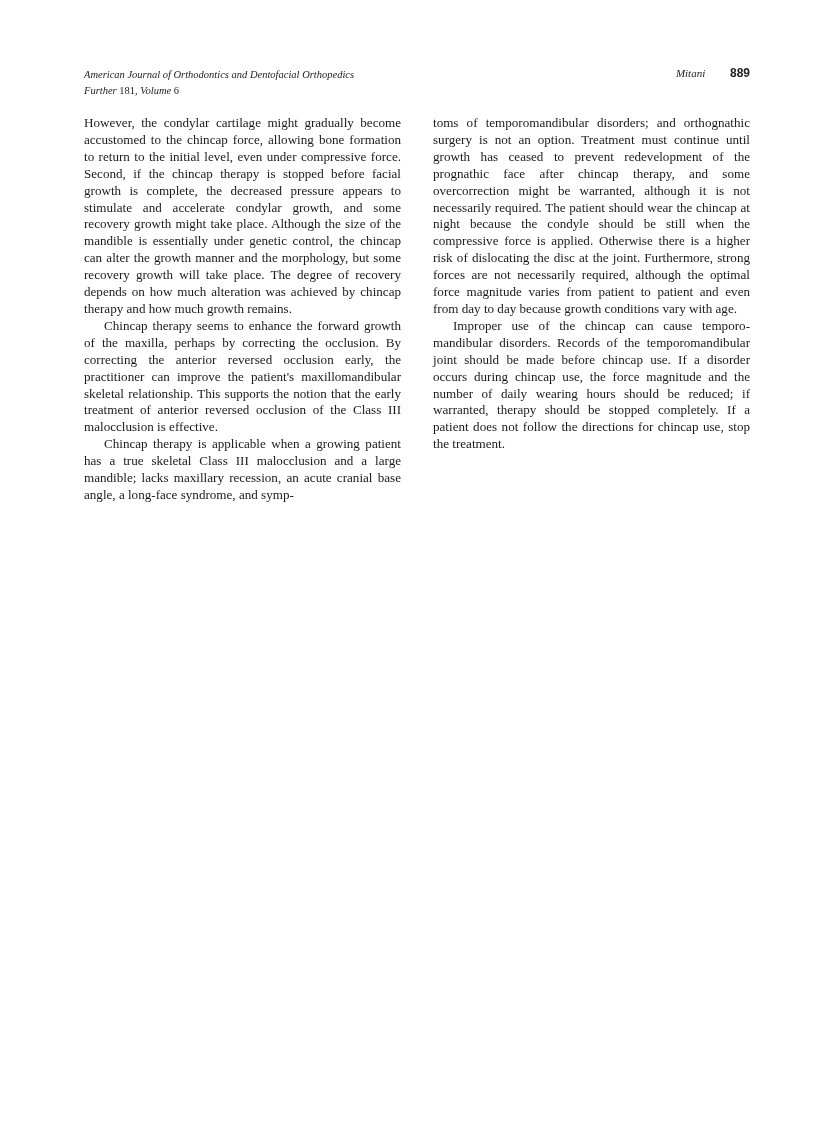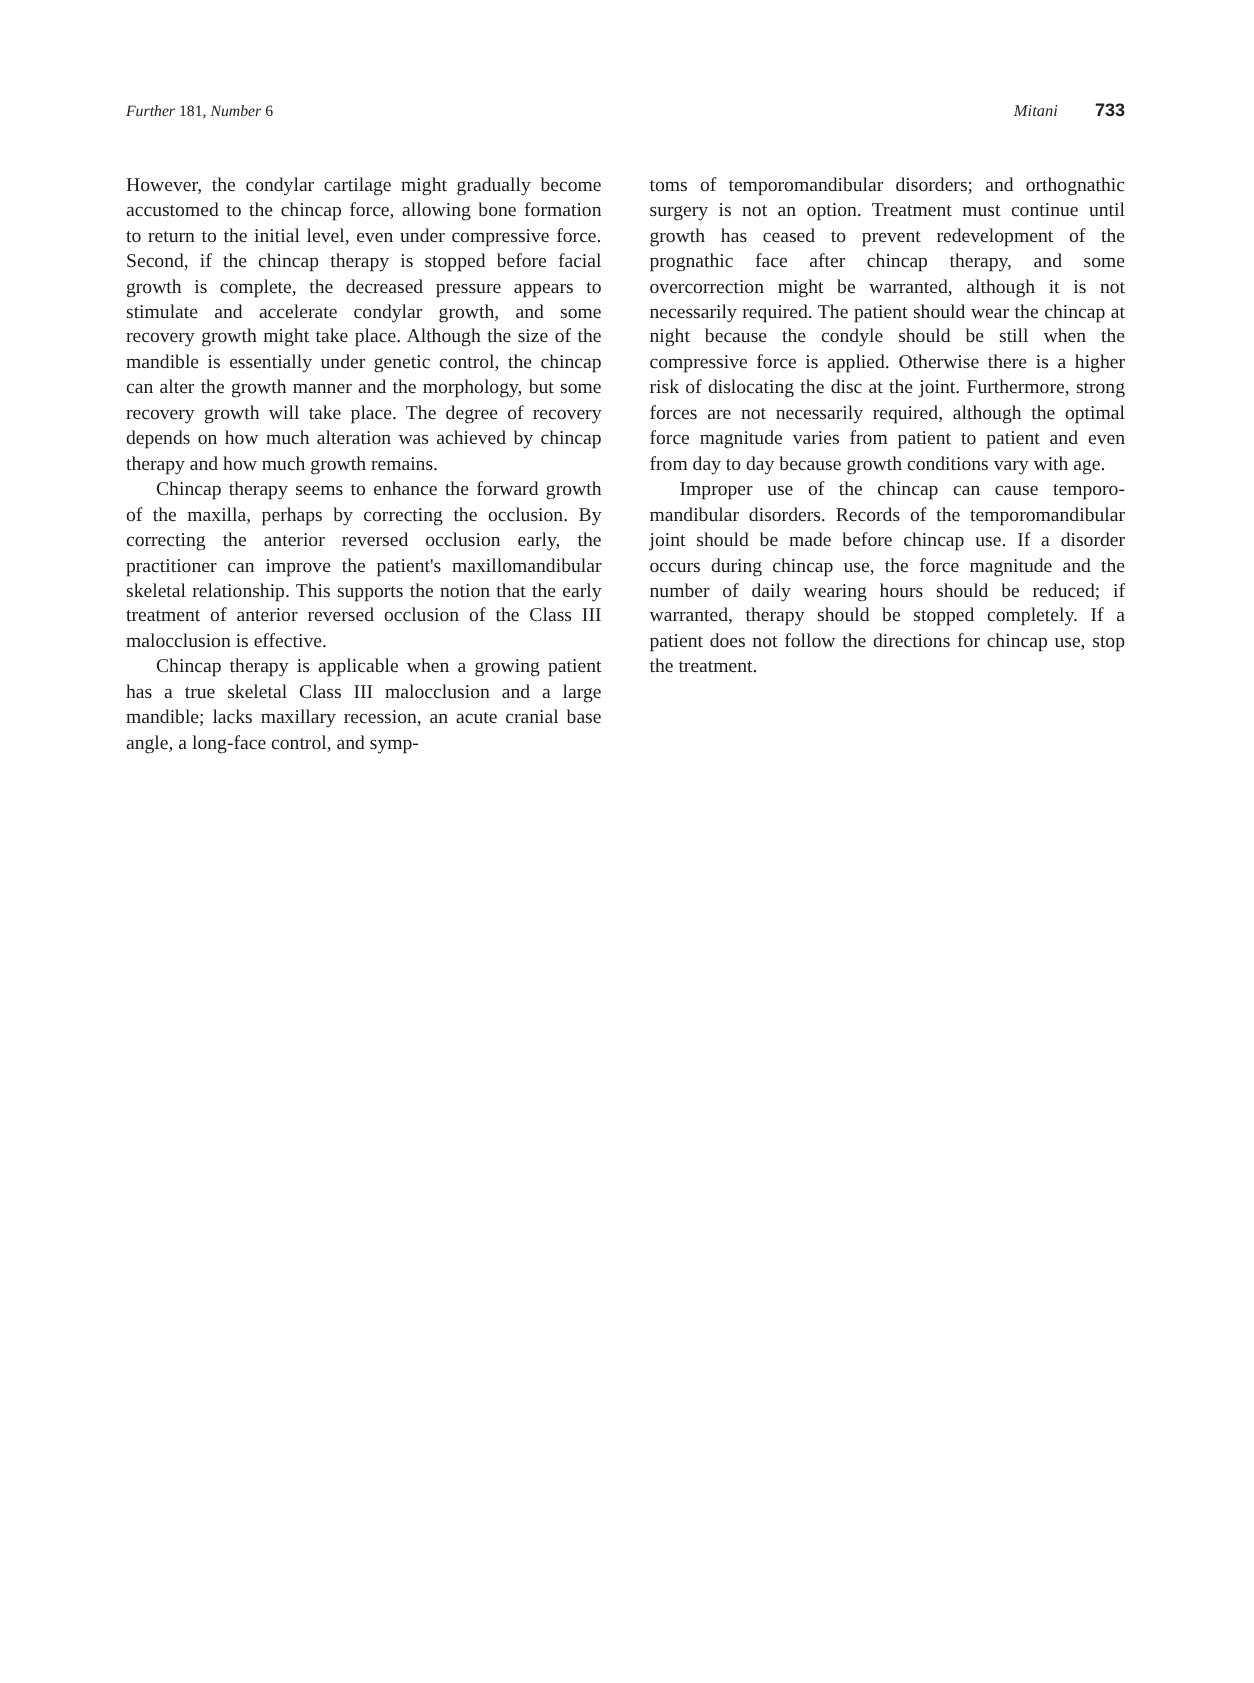--- a/index.html
+++ b/index.html
@@ -13,35 +13,36 @@
   .col { position: absolute; top: 115px; width: 317px; font-size: 13.1px; line-height: 16.9px; text-align: justify; hyphens: manual; }
   .col.left { left: 84px; }
   .col.right { left: 433px; }
   .col p { margin: 0; }
   .col p.indent { text-indent: 20px; }
 </style>
 </head>
 <body>
 
 <div class="hdr-left">
+  <div>American Journal of Orthodontics and Dentofacial Orthopedics</div>
   <div>
     <span>Further</span>
     <span class="upright">181</span>,
-    <span>Number</span>
+    <span>Volume</span>
     <span class="upright">6</span>
   </div>
 </div>
 
 <div class="hdr-right">
   <span class="author">Mitani</span>
-  <span class="page">733</span>
+  <span class="page">889</span>
 </div>
 
 <div class="col left">
   <p>However, the condylar cartilage might gradually be­come accustomed to the chincap force, allowing bone formation to return to the initial level, even under compressive force. Second, if the chincap therapy is stopped before facial growth is complete, the decreased pressure appears to stimulate and accelerate condylar growth, and some recovery growth might take place. Although the size of the mandible is essentially under genetic control, the chincap can alter the growth man­ner and the morphology, but some recovery growth will take place. The degree of recovery depends on how much alteration was achieved by chincap therapy and how much growth remains.</p>
   <p class="indent">Chincap therapy seems to enhance the forward growth of the maxilla, perhaps by correcting the occlu­sion. By correcting the anterior reversed occlusion early, the practitioner can improve the patient's maxil­lomandibular skeletal relationship. This supports the notion that the early treatment of anterior reversed occlusion of the Class III malocclusion is effective.</p>
-  <p class="indent">Chincap therapy is applicable when a growing patient has a true skeletal Class III malocclusion and a large mandible; lacks maxillary recession, an acute cranial base angle, a long-face control, and symp-</p>
+  <p class="indent">Chincap therapy is applicable when a growing patient has a true skeletal Class III malocclusion and a large mandible; lacks maxillary recession, an acute cranial base angle, a long-face syndrome, and symp-</p>
 </div>
 
 <div class="col right">
   <p>toms of temporomandibular disorders; and orthog­nathic surgery is not an option. Treatment must con­tinue until growth has ceased to prevent redevelopment of the prognathic face after chincap therapy, and some overcorrection might be warranted, although it is not necessarily required. The patient should wear the chin­cap at night because the condyle should be still when the compressive force is applied. Otherwise there is a higher risk of dislocating the disc at the joint. Further­more, strong forces are not necessarily required, al­though the optimal force magnitude varies from patient to patient and even from day to day because growth conditions vary with age.</p>
   <p class="indent">Improper use of the chincap can cause temporo­mandibular disorders. Records of the temporomandib­ular joint should be made before chincap use. If a disorder occurs during chincap use, the force magni­tude and the number of daily wearing hours should be reduced; if warranted, therapy should be stopped com­pletely. If a patient does not follow the directions for chincap use, stop the treatment.</p>
 </div>
 
 </body></html>

